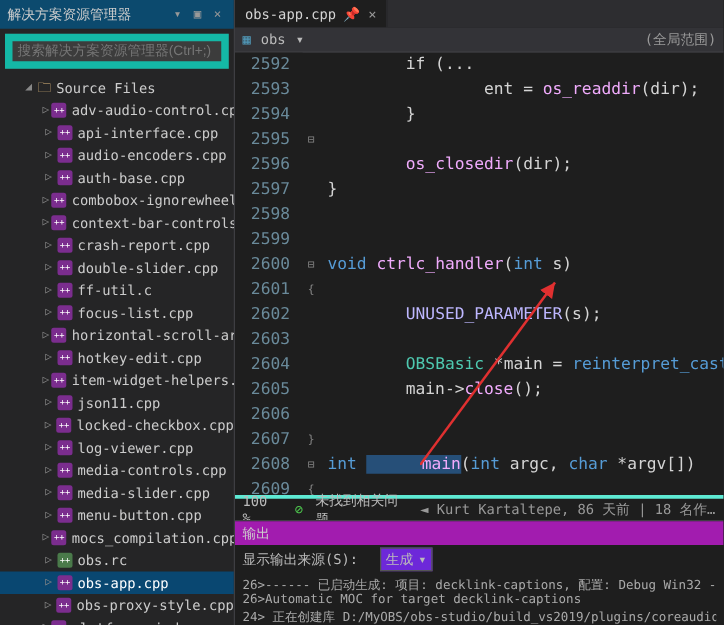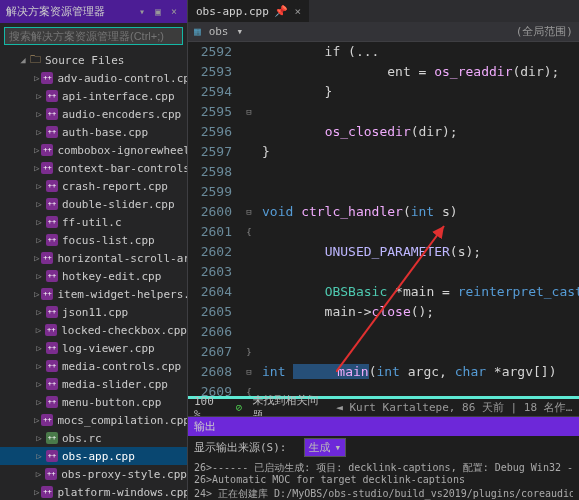--- a/index.html
+++ b/index.html
@@ -1,23 +1,23 @@
 <!DOCTYPE html>
 <html><head>
 <meta charset="utf-8">
 <style>
 * { margin: 0; padding: 0; box-sizing: border-box; }
 body { font-family: "Microsoft YaHei", "Consolas", monospace; font-size: 12px; background: #2d2d30; color: #d4d4d4; overflow: hidden; width: 579px; height: 500px; }
 .root { display: flex; width: 100%; height: 100%; }
 .sidebar { width: 188px; background: #252526; display: flex; flex-direction: column; border-right: 1px solid #3e3e42; flex-shrink: 0; }
-.sidebar-header { display: flex; align-items: center; justify-content: space-between; padding: 4px 6px; background: #4c1d95; color: #ccc; font-size: 11px; }
+.sidebar-header { display: flex; align-items: center; justify-content: space-between; padding: 4px 6px; background: #0c4a6e; color: #ccc; font-size: 11px; }
 .sidebar-title { flex: 1; }
 .sidebar-icons { display: flex; gap: 2px; }
 .hdr-icon { width: 14px; height: 14px; display: inline-flex; align-items: center; justify-content: center; color: #999; cursor: pointer; font-size: 10px; }
-.search-box { margin: 4px; background: #3c3c3c; border: 1px solid #14b8a6; color: #bbb; padding: 2px 4px; font-size: 11px; }
+.search-box { margin: 4px; background: #3c3c3c; border: 6px solid #14b8a6; color: #bbb; padding: 2px 4px; font-size: 11px; }
 .tree { flex: 1; overflow-y: auto; overflow-x: hidden; padding: 2px 0; }
 .tree-row { display: flex; align-items: center; height: 18px; padding-left: 4px; white-space: nowrap; cursor: pointer; font-size: 11px; color: #ccc; }
 .tree-row.selected { background: #094771; color: #fff; }
 .exp { width: 10px; display: inline-flex; justify-content: center; color: #888; font-size: 9px; margin-right: 2px; }
 .folder-icon { color: #dcb67a; margin-right: 4px; font-size: 11px; }
 .cpp-icon { width: 12px; height: 12px; margin-right: 4px; display: inline-flex; align-items: center; justify-content: center; background: #7b2d8e; color: #fff; font-size: 7px; border-radius: 2px; flex-shrink: 0; }
 .rc-icon { width: 12px; height: 12px; margin-right: 4px; display: inline-flex; align-items: center; justify-content: center; background: #4a7a4a; color: #fff; font-size: 7px; border-radius: 2px; flex-shrink: 0; }
 .indent1 { padding-left: 18px; }
 .indent2 { padding-left: 34px; }
 .main { flex: 1; display: flex; flex-direction: column; background: #1e1e1e; overflow: hidden; }
@@ -38,21 +38,21 @@
 .kw { color: #569cd6; }
 .fn { color: #f0abfc; }
 .mc { color: #beb7ff; }
 .ty { color: #4ec9b0; }
 .sel { background: #264f78; padding-left: 44px; }
 .arrow { position: absolute; left: 80px; top: 180px; pointer-events: none; }
 .status-bar { display: flex; align-items: center; background: #1e1e1e; border-top: 3px solid #5eead4; height: 20px; font-size: 11px; padding: 0 6px; gap: 10px; color: #bbb; }
 .status-nf { color: #4ec94e; }
 .status-right { margin-left: auto; color: #999; white-space: nowrap; overflow: hidden; text-overflow: ellipsis; }
 .output-panel { background: #1e1e1e; border-top: 1px solid #3e3e42; height: 84px; display: flex; flex-direction: column; }
-.output-header { background: #6d28d9; padding: 2px 6px; font-size: 11px; color: #ccc; }
+.output-header { background: #a21caf; padding: 2px 6px; font-size: 11px; color: #ccc; }
 .output-sub { display: flex; align-items: center; padding: 2px 6px; font-size: 11px; gap: 17px; color: #bbb; }
 .output-body { flex: 1; overflow: hidden; padding: 2px 6px; font-family: Consolas, monospace; font-size: 10px; color: #aaa; }
 .output-line { white-space: nowrap; height: 13px; overflow: hidden; }
 .dd { display: flex; align-items: center; gap: 4px; background: #6d28d9; padding: 1px 4px; border: 1px solid #555; }
 </style>
 </head>
 <body>
 
 <div class="root">
   <div class="sidebar">

